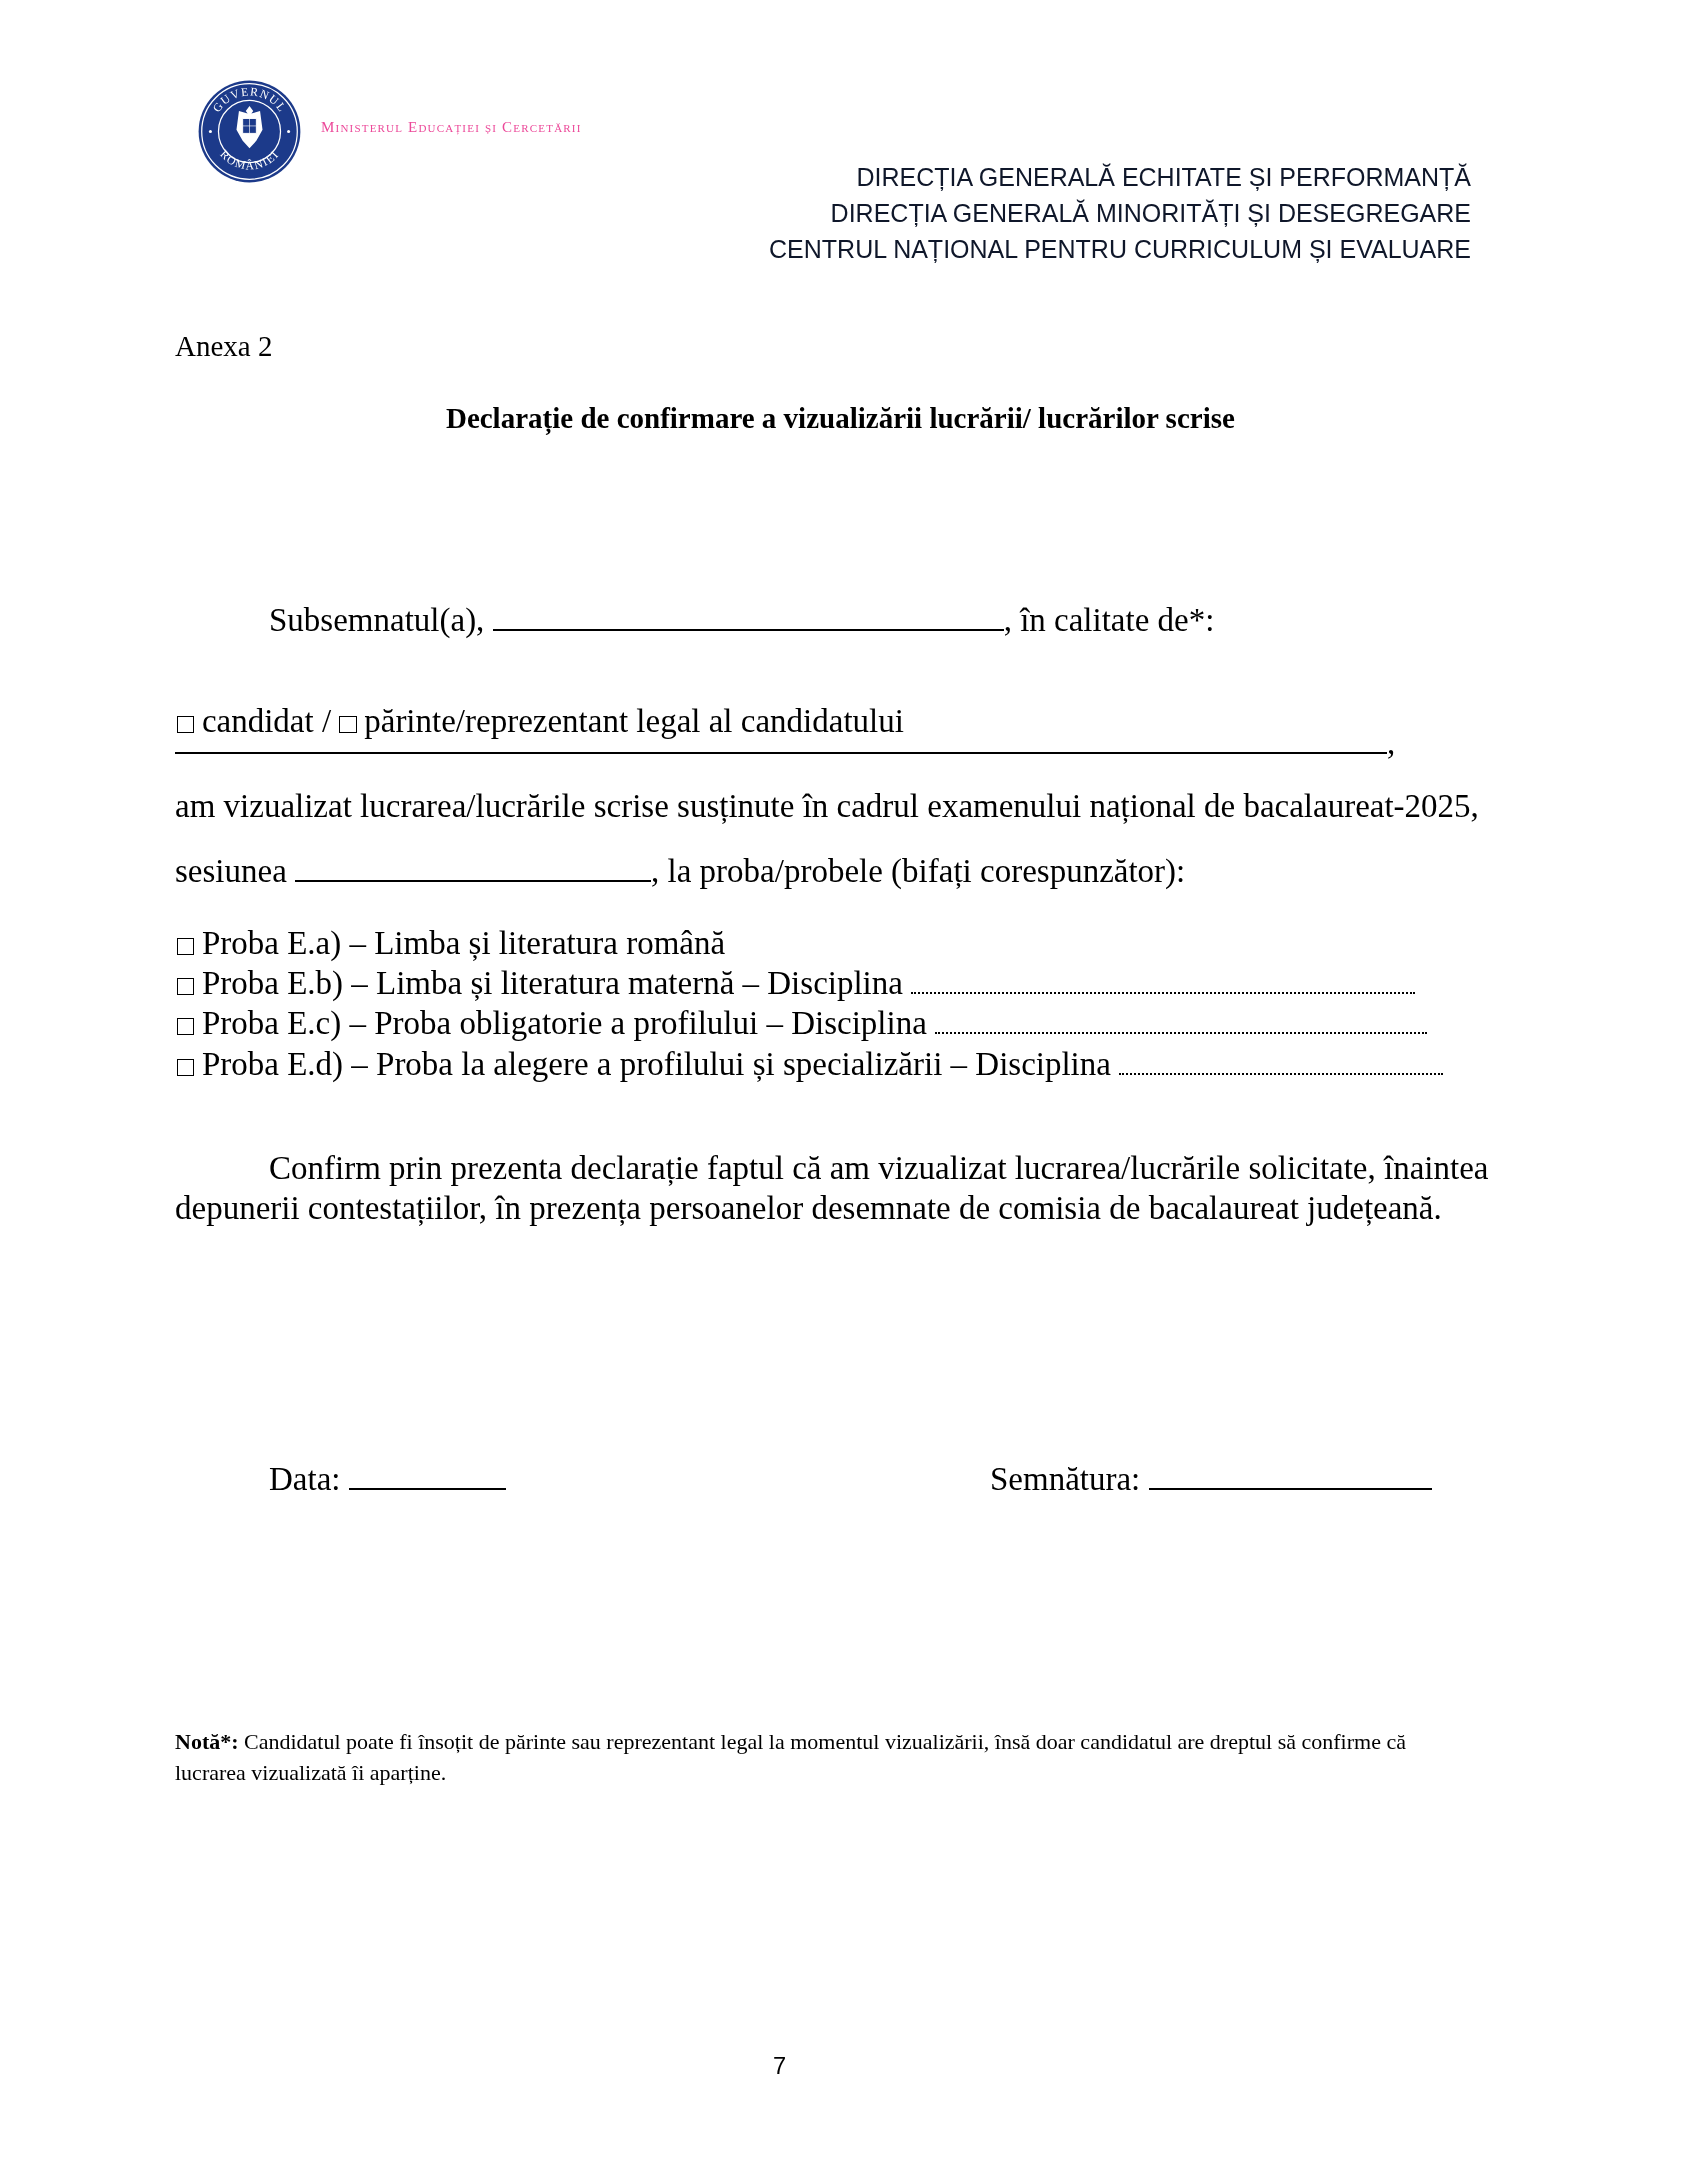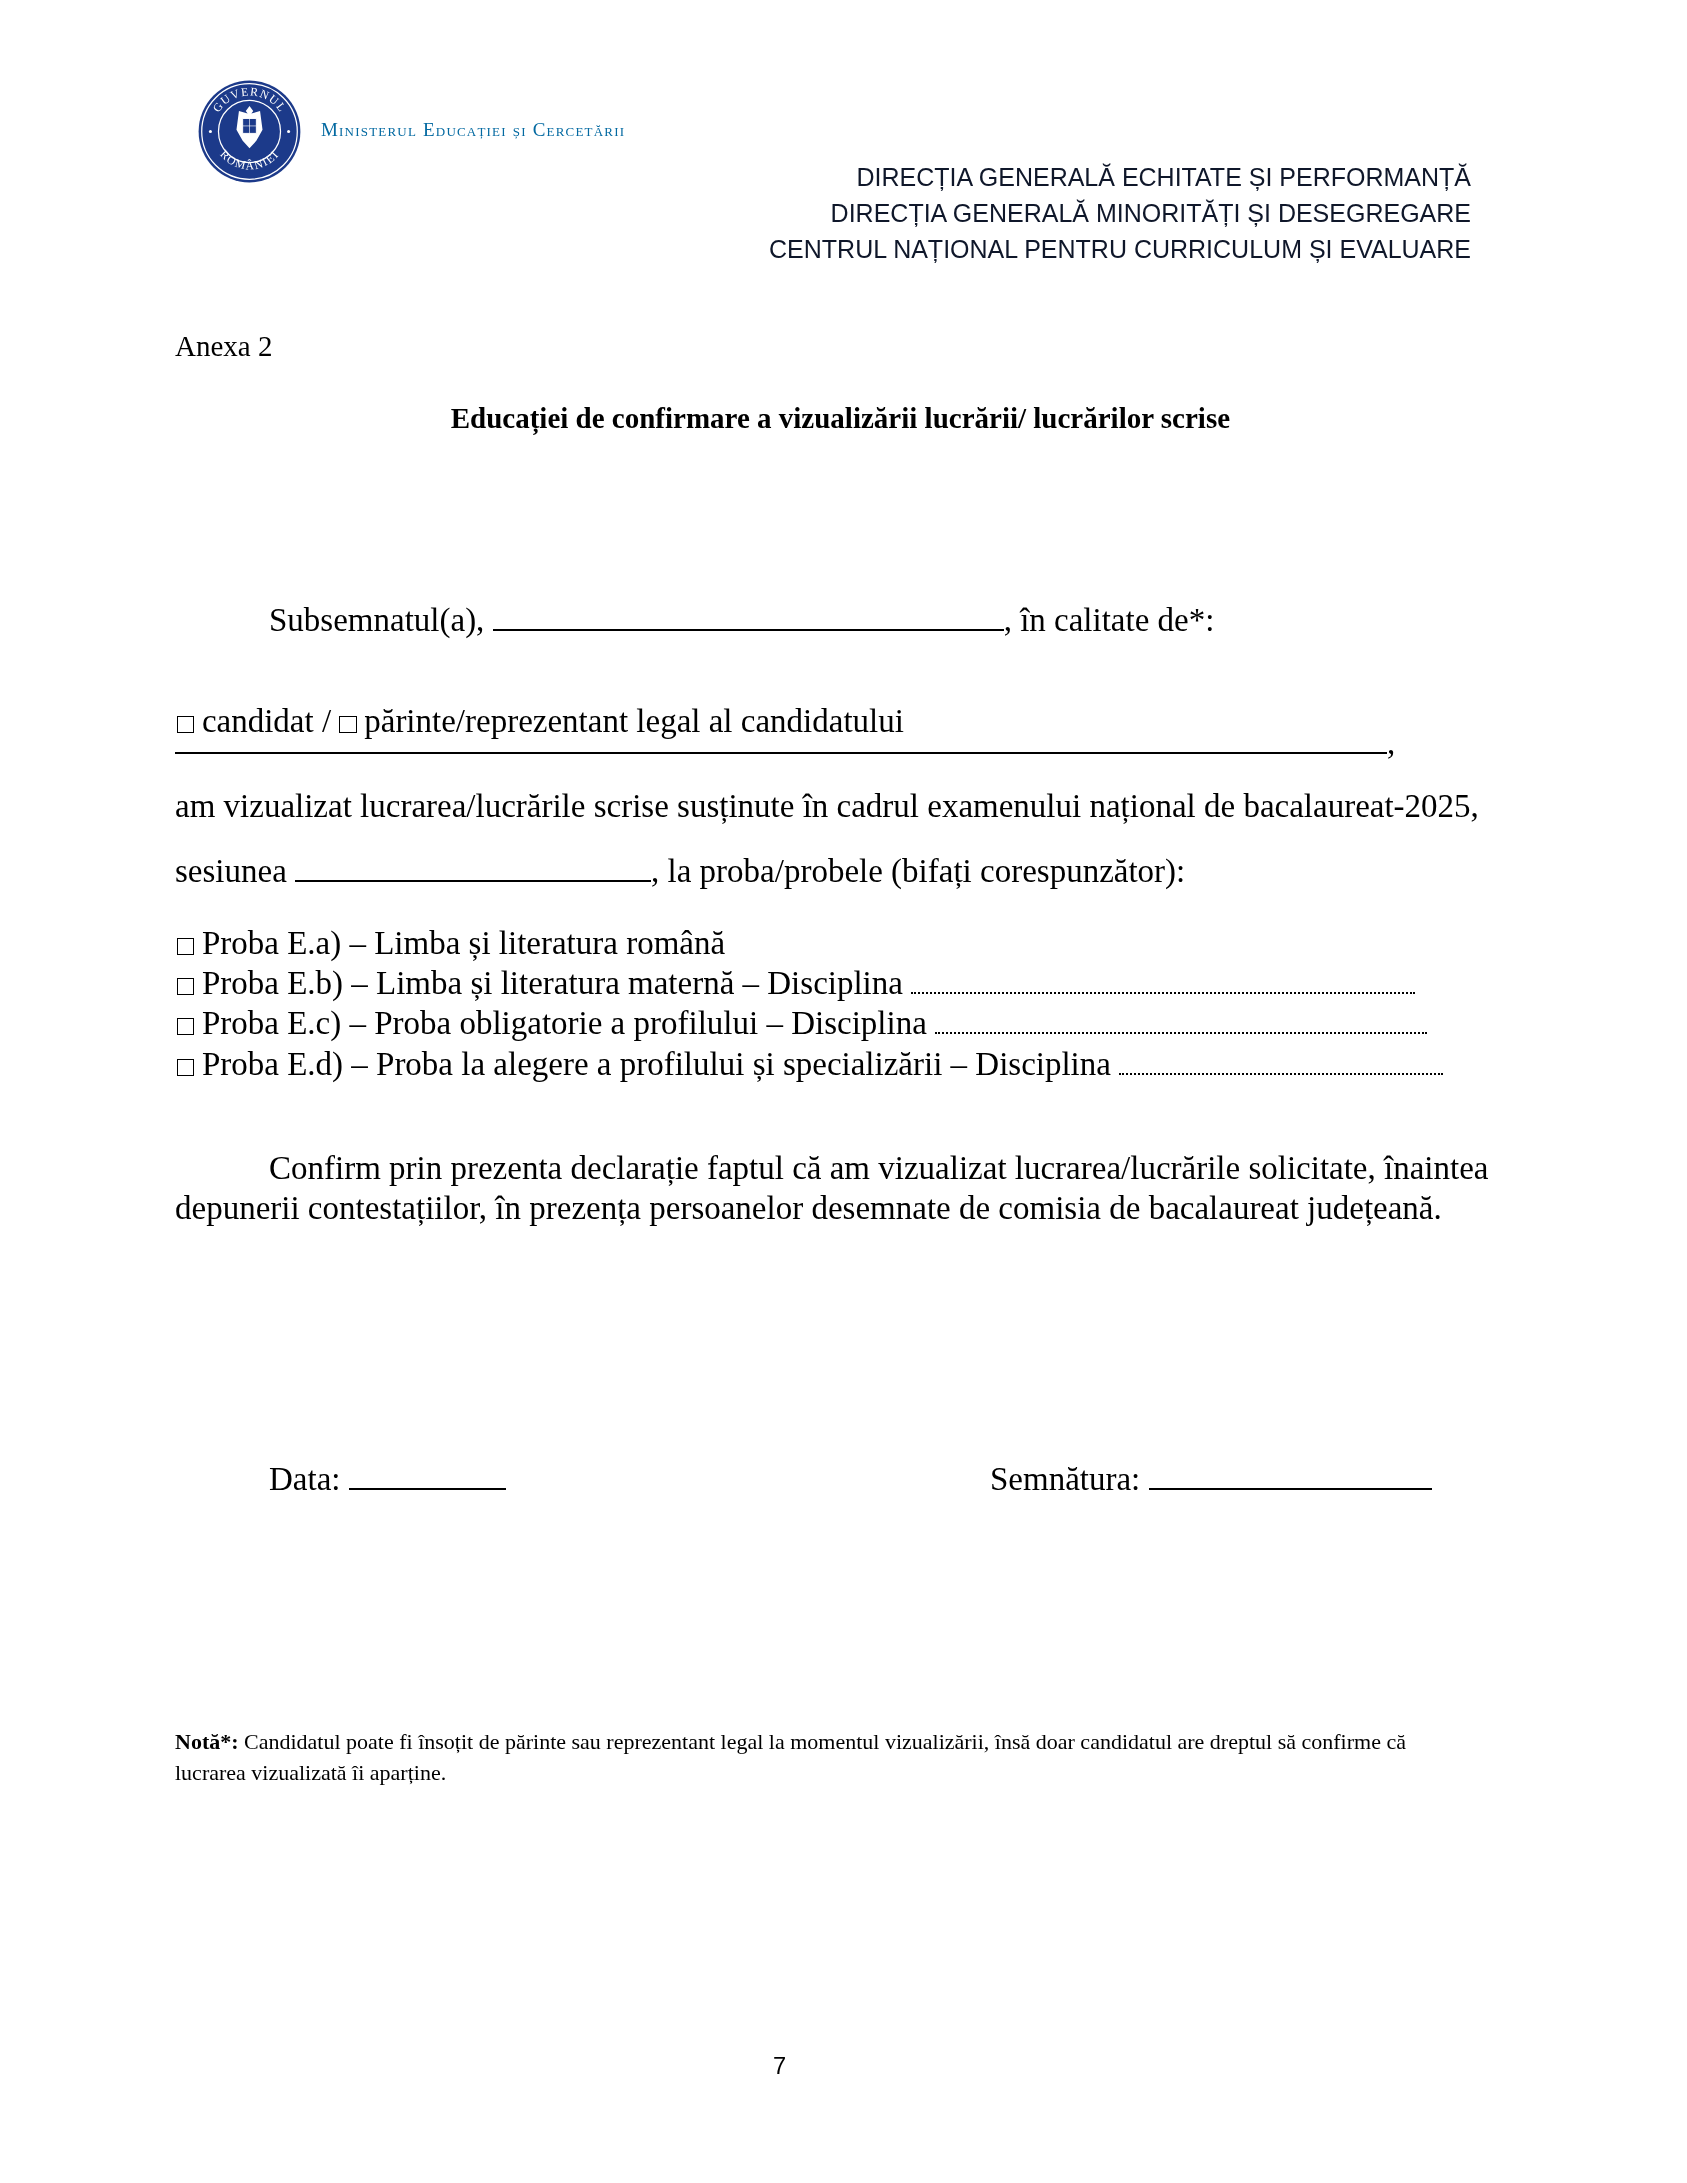--- a/index.html
+++ b/index.html
@@ -4,21 +4,21 @@
 <style>
   html, body { margin:0; padding:0; background:#ffffff; }
   body { width:1687px; height:2183px; position:relative; overflow:hidden;
          font-family:"DejaVu Serif","Liberation Serif",serif; color:#000; }
   .abs { position:absolute; white-space:nowrap; }
   .serif { font-family:"Liberation Serif","DejaVu Serif",serif; }
 
   
   .logo { position:absolute; left:198px; top:80px; width:103px; height:103px; }
   .ministry { position:absolute; left:321px; top:119px; font-family:"Liberation Serif","DejaVu Serif",serif;
-              font-size:19px; color:#0369a1; letter-spacing:1.2px; font-variant:small-caps; white-space:nowrap; }
+              font-size:15px; color:#ec4899; letter-spacing:1.2px; font-variant:small-caps; white-space:nowrap; }
 
   
   .hdr { position:absolute; right:216px; top:159px; text-align:right;
          font-family:"Liberation Sans","DejaVu Sans",sans-serif; font-size:25px; line-height:36px; color:#0f172a; }
   .hdr div { white-space:nowrap; }
 
   .anexa { left:175px; top:330px; font-size:29px; font-weight:normal; }
   .title { left:0; width:1687px; text-align:center; top:402px; font-size:29px; font-weight:bold; }
   .title span { position:relative; left:-3.1px; }
 
@@ -65,21 +65,21 @@
 </div>
 <div class="ministry">Ministerul Educației și Cercetării</div>
 
 <div class="hdr">
   <div>DIRECȚIA GENERALĂ ECHITATE ȘI PERFORMANȚĂ</div>
   <div>DIRECȚIA GENERALĂ MINORITĂȚI ȘI DESEGREGARE</div>
   <div>CENTRUL NAȚIONAL PENTRU CURRICULUM ȘI EVALUARE</div>
 </div>
 
 <div class="abs anexa serif">Anexa 2</div>
-<div class="abs title serif"><span>Educației de confirmare a vizualizării lucrării/ lucrărilor scrise</span></div>
+<div class="abs title serif"><span>Declarație de confirmare a vizualizării lucrării/ lucrărilor scrise</span></div>
 
 <div class="row" style="left:269px; top:604px;">
   <span>Subsemnatul(a), </span><span class="uline" style="width:511px;"></span><span>, în calitate de*:</span>
 </div>
 
 <div class="row" style="left:177px; top:676px;margin-top:29px;">
   <span class="cb"></span><span>candidat / </span><span class="cb"></span><span>părinte/reprezentant legal al candidatului</span>
 </div>
 
 <div class="row" style="left:175px; top:727px;">

